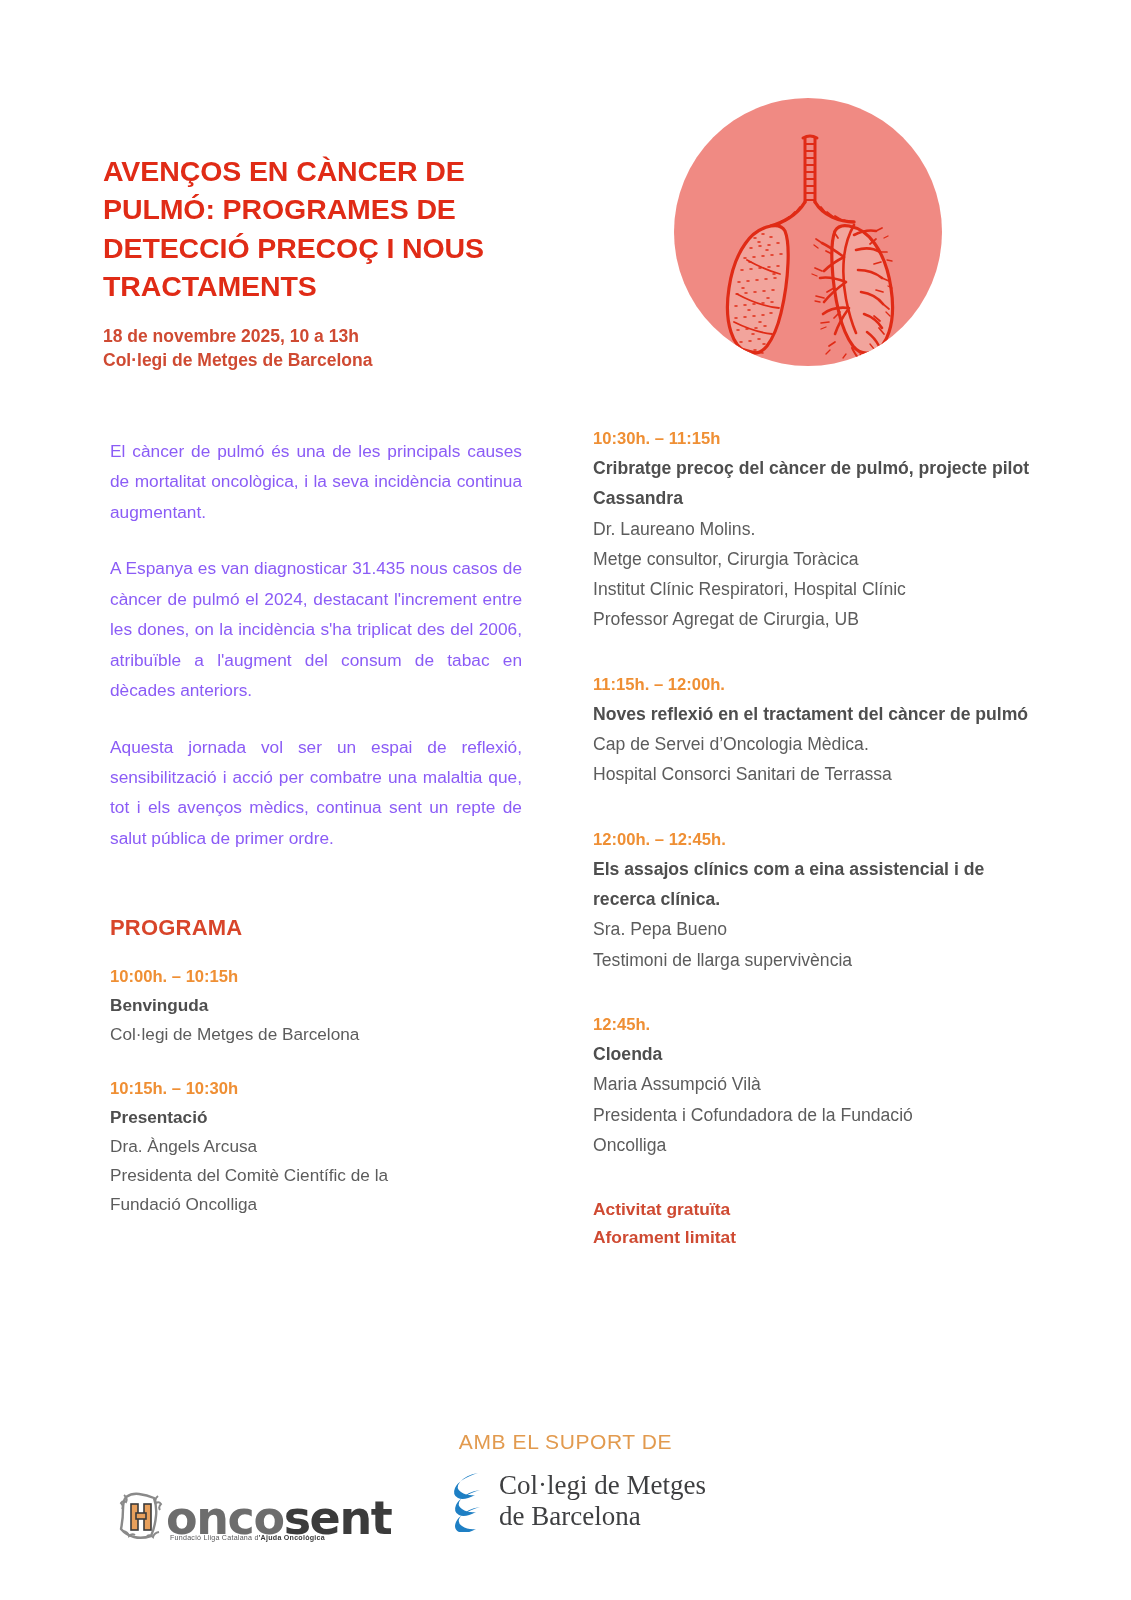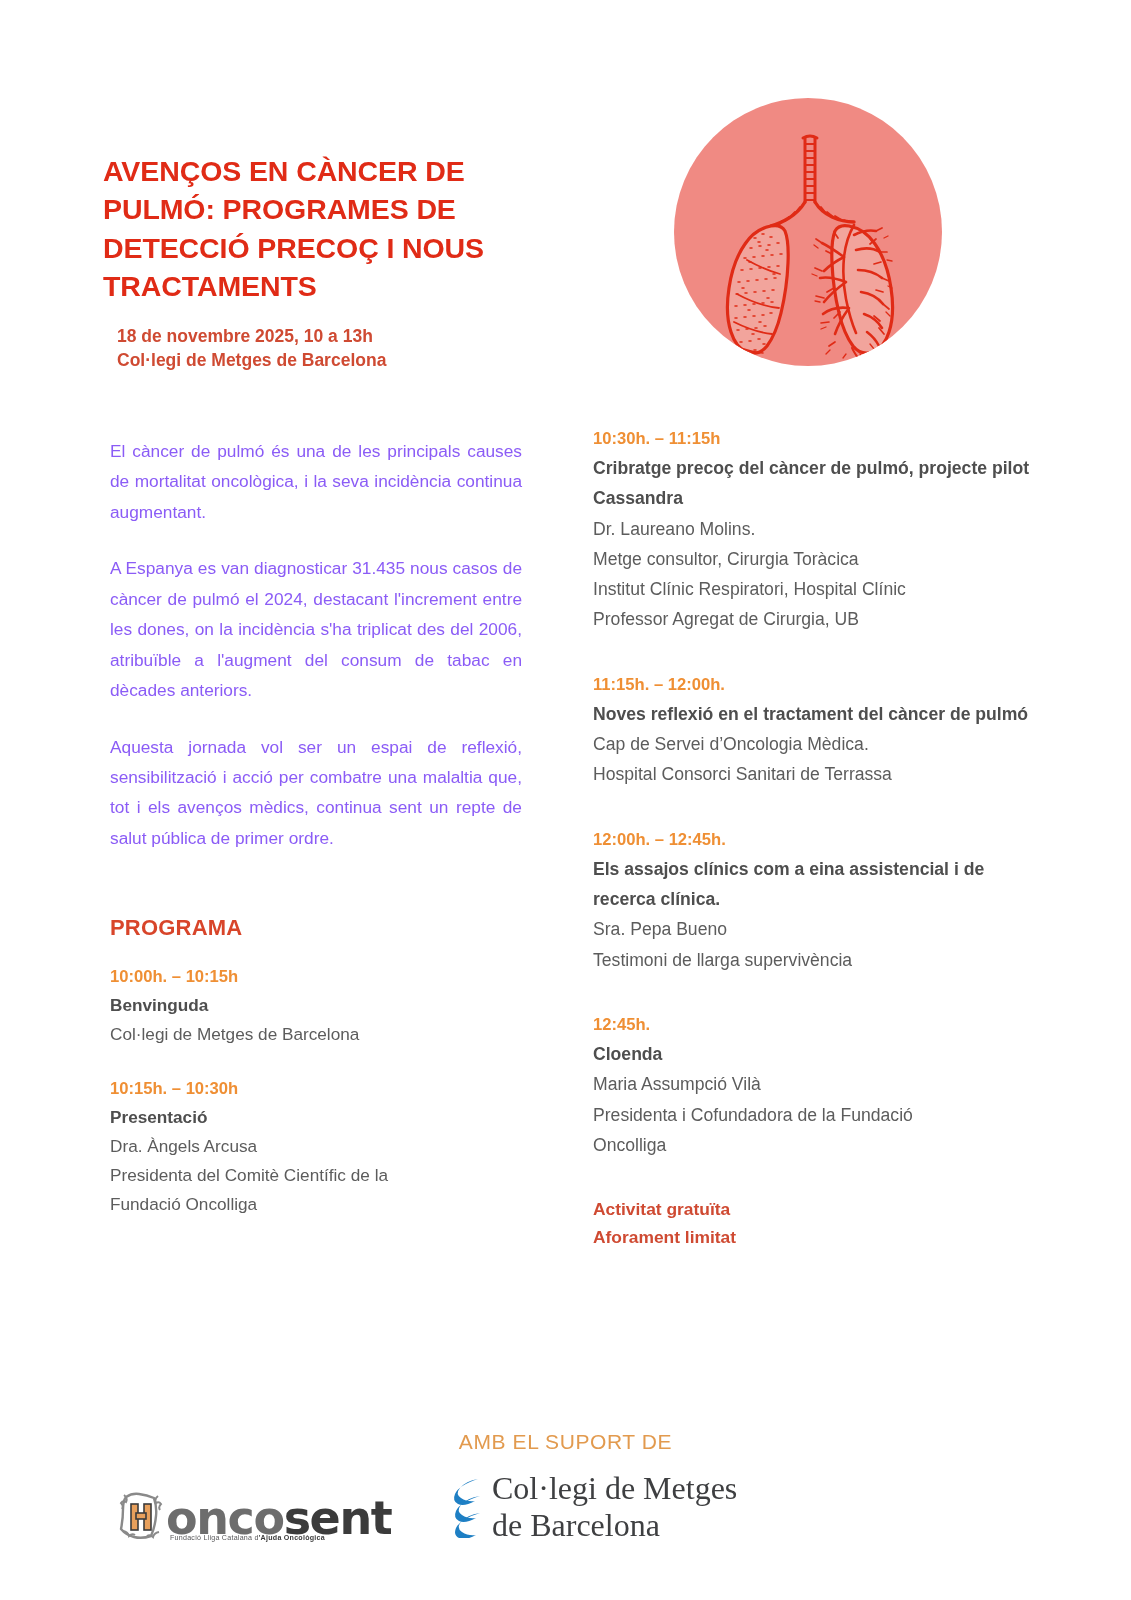--- a/index.html
+++ b/index.html
@@ -30,21 +30,21 @@
   }
   .poster-title {
     font-size: 28.5px;
     font-weight: bold;
     line-height: 1.345;
     color: #e02b16;
     letter-spacing: -0.1px;
   }
   .event-meta {
     position: absolute;
-    left: 117px;
+    left: 103px;
     top: 324px;
     width: 460px;
     font-size: 17.5px;
     font-weight: bold;
     line-height: 1.38;
     color: #cf4a32;
   }
 
   
   .lungs-badge {
@@ -175,23 +175,23 @@
 
   .logo-cmb {
     position: absolute;
     left: 448px;
     top: 62px;
     display: flex;
     align-items: center;
   }
   .cmb-mark { width: 38px; height: 62px; flex: none; }
   .cmb-text {
-    margin-left: 6px;
+    margin-left: 13px;
     font-family: "Liberation Serif", serif;
-    font-size: 32px;
+    font-size: 27px;
     line-height: 1.16;
     color: #3e3f41;
   }
 </style>
 </head>
 <body>
 
 <div class="header">
 
   <div class="title-block">

